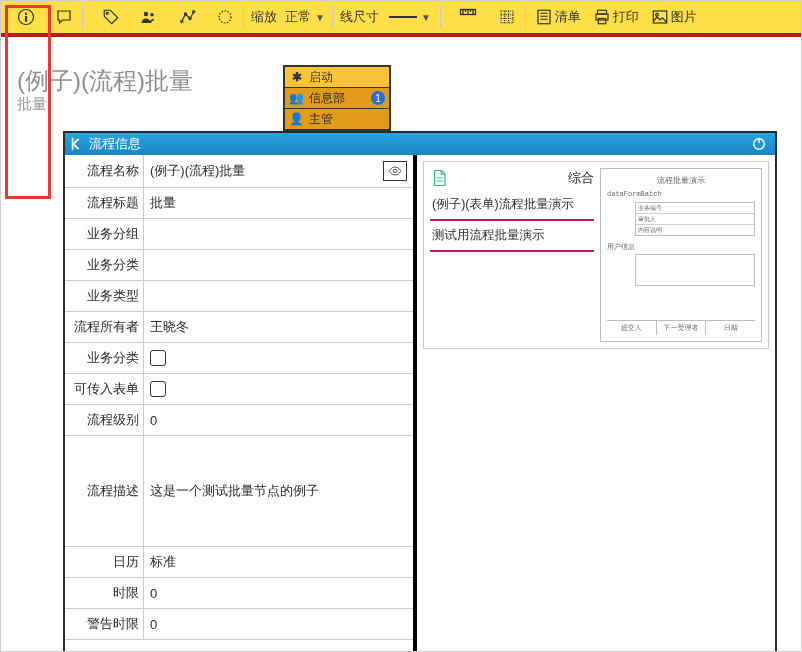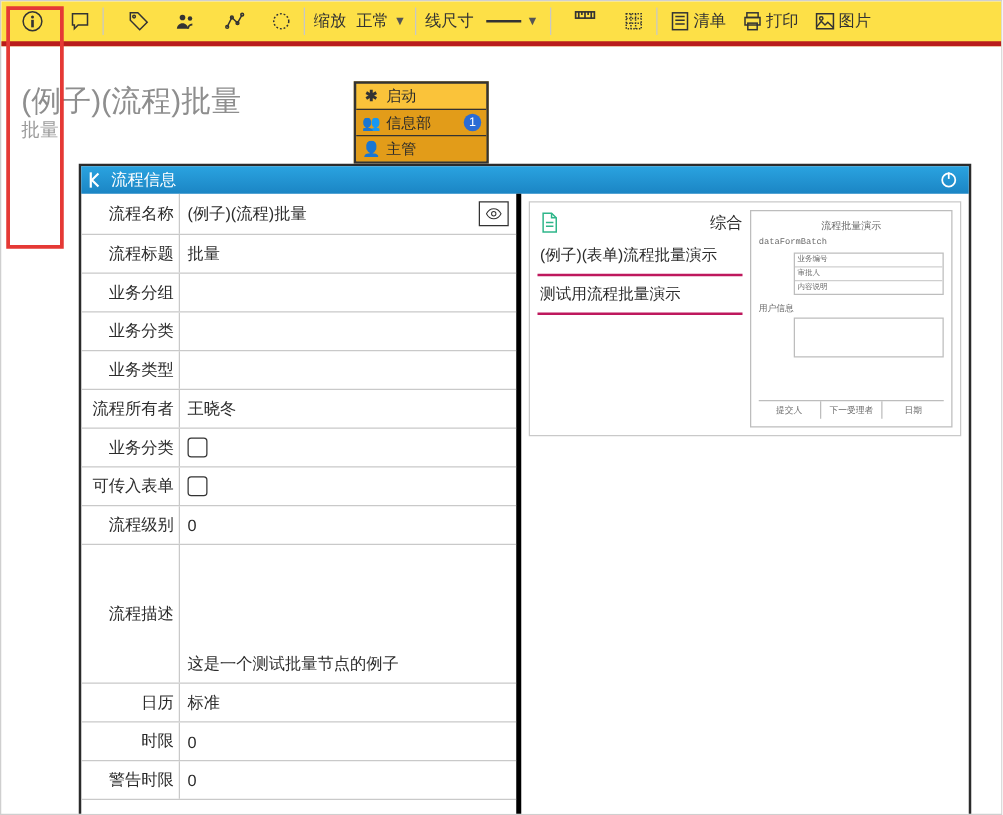--- a/index.html
+++ b/index.html
@@ -43,21 +43,21 @@
 
 
 .prop-table{width:348px;border-right:4px solid #000000;overflow-y:auto}
 .prop-row{display:flex;align-items:stretch;border-bottom:1px solid #c9c9c9;min-height:30px}
 .prop-label{width:70px;padding:6px 4px;text-align:right;border-right:1px solid #c9c9c9;font-size:13px;display:flex;align-items:center;justify-content:flex-end}
 .prop-val{flex:1;padding:6px 6px;font-size:13px;position:relative;display:flex;align-items:center}
 .prop-val .eye-btn{margin-left:auto;border:1px solid #333;width:22px;height:18px;display:flex;align-items:center;justify-content:center;cursor:pointer;background:#fff}
 .prop-val .eye-btn svg{width:14px;height:14px;stroke:#333;fill:none;stroke-width:1.4}
 .chk{width:14px;height:14px;border:1.8px solid #333;border-radius:3px;cursor:pointer}
 .prop-row.tall{min-height:110px}
-.prop-row.tall .prop-val{align-items:flex-end}
+.prop-row.tall .prop-val{align-items:center}
 
 
 .preview-side{flex:1;padding:6px;overflow:auto}
 .preview-box{border:1px solid #c9c9c9;padding:6px;display:flex}
 .preview-left{width:164px}
 .preview-head{display:flex;align-items:center;height:20px;margin-bottom:2px}
 .preview-head .doc-ic{width:18px;height:18px;margin-right:4px}
 .preview-head .doc-ic svg{width:18px;height:18px;fill:none;stroke:#2fb68a;stroke-width:1.6}
 .preview-head-label{margin-left:auto;font-size:13px}
 .preview-item{font-size:12.5px;padding:6px 2px;border-bottom:2px solid #be185d}

